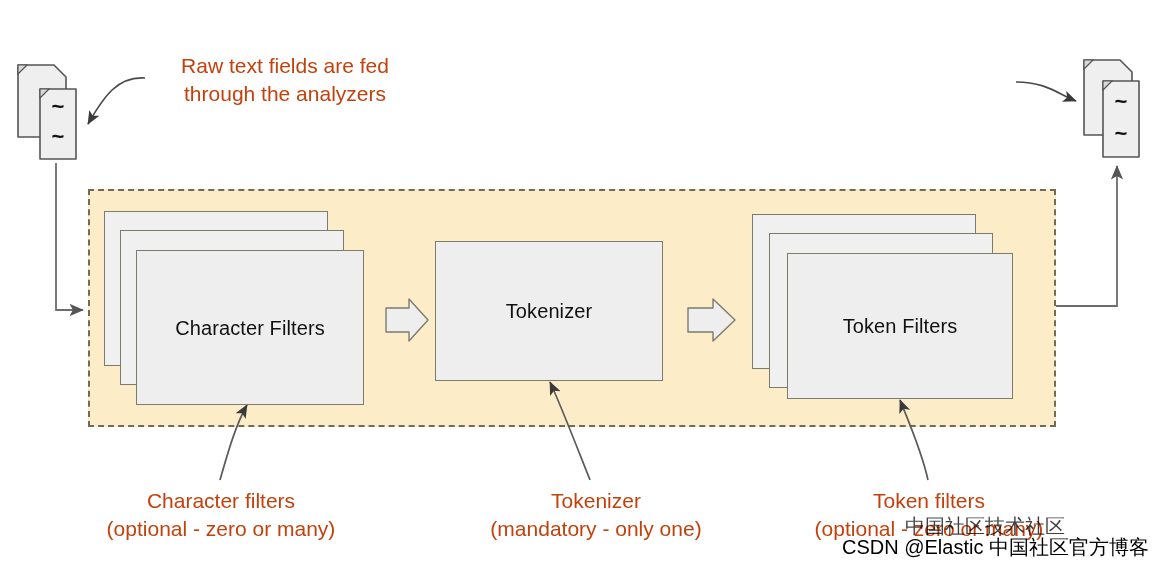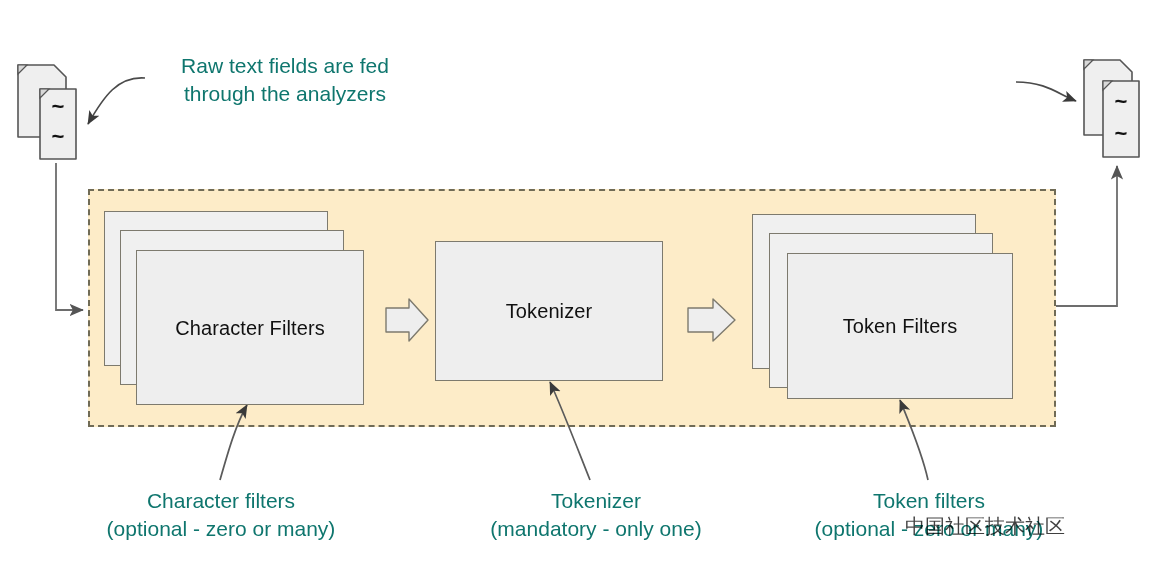--- a/index.html
+++ b/index.html
@@ -69,21 +69,21 @@
   .doc-stack { position: absolute; }
   #doc-left  { left: 8px;  top: 62px;  width: 86px; height: 100px; }
   #doc-right { left: 1076px; top: 57px; width: 86px; height: 105px; }
 
   
   .anno {
     position: absolute;
     text-align: center;
     font-size: 21px;
     line-height: 28px;
-    color: #0f766e;
+    color: #c2410c;
     white-space: pre-line;
   }
   #anno-raw     { left: 140px; top: 52px;  width: 290px; }
   #anno-norm    { left: 712px; top: 52px;  width: 350px; }
   #cap-charfilt { left: 78px;  top: 487px; width: 286px; }
   #cap-token    { left: 455px; top: 487px; width: 282px; }
   #cap-tokfilt  { left: 788px; top: 487px; width: 282px; }
 
   
   .watermark {
@@ -192,14 +192,15 @@
 through the analyzers</div>
 
   <div class="anno" id="cap-charfilt">Character filters
 (optional - zero or many)</div>
   <div class="anno" id="cap-token">Tokenizer
 (mandatory - only one)</div>
   <div class="anno" id="cap-tokfilt">Token filters
 (optional - zero or many)</div>
 
   <div class="watermark" id="wm-2">中国社区技术社区</div>
+  <div class="watermark" id="wm-1">CSDN @Elastic 中国社区官方博客</div>
 
 </div>
 
 </body></html>

